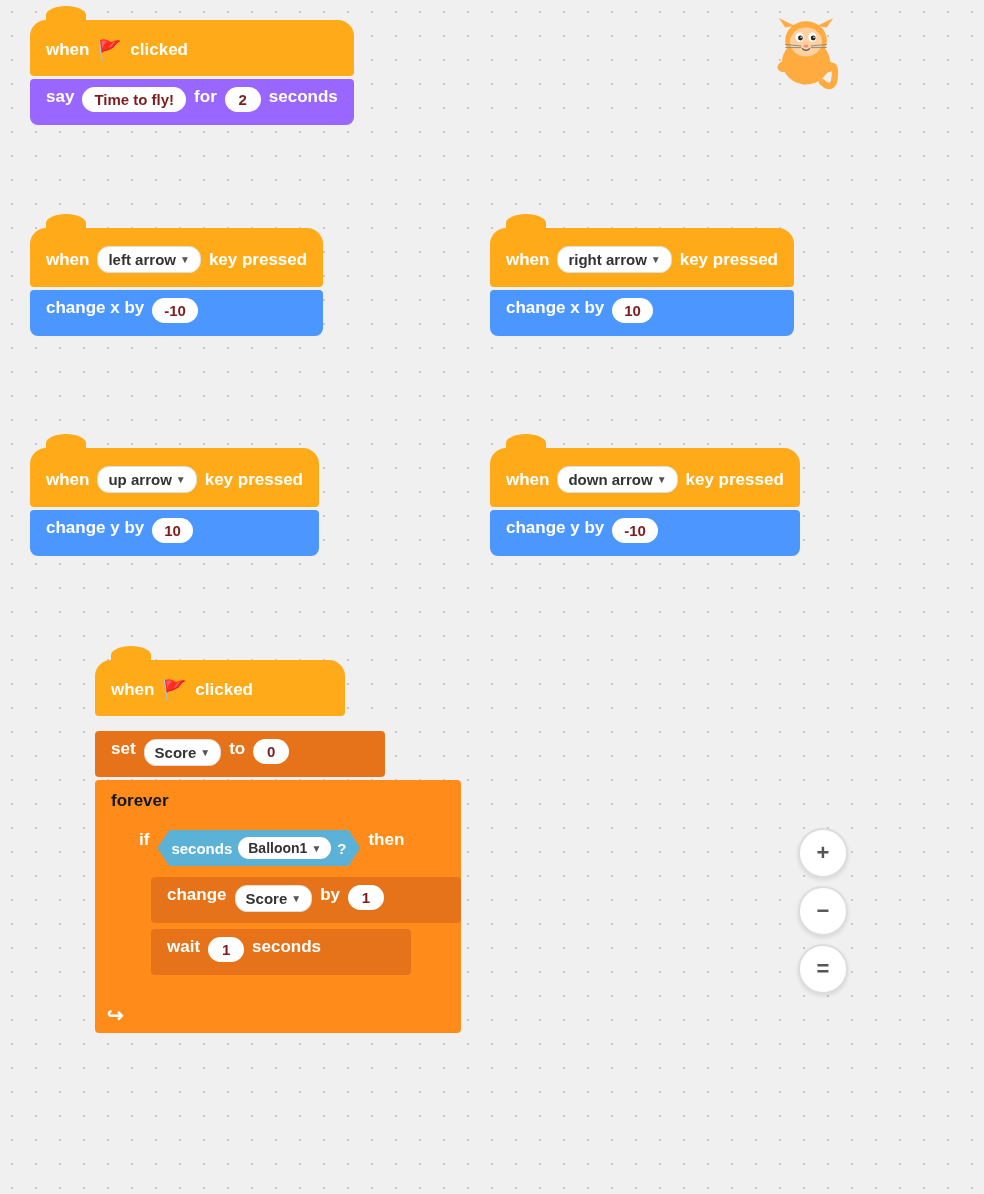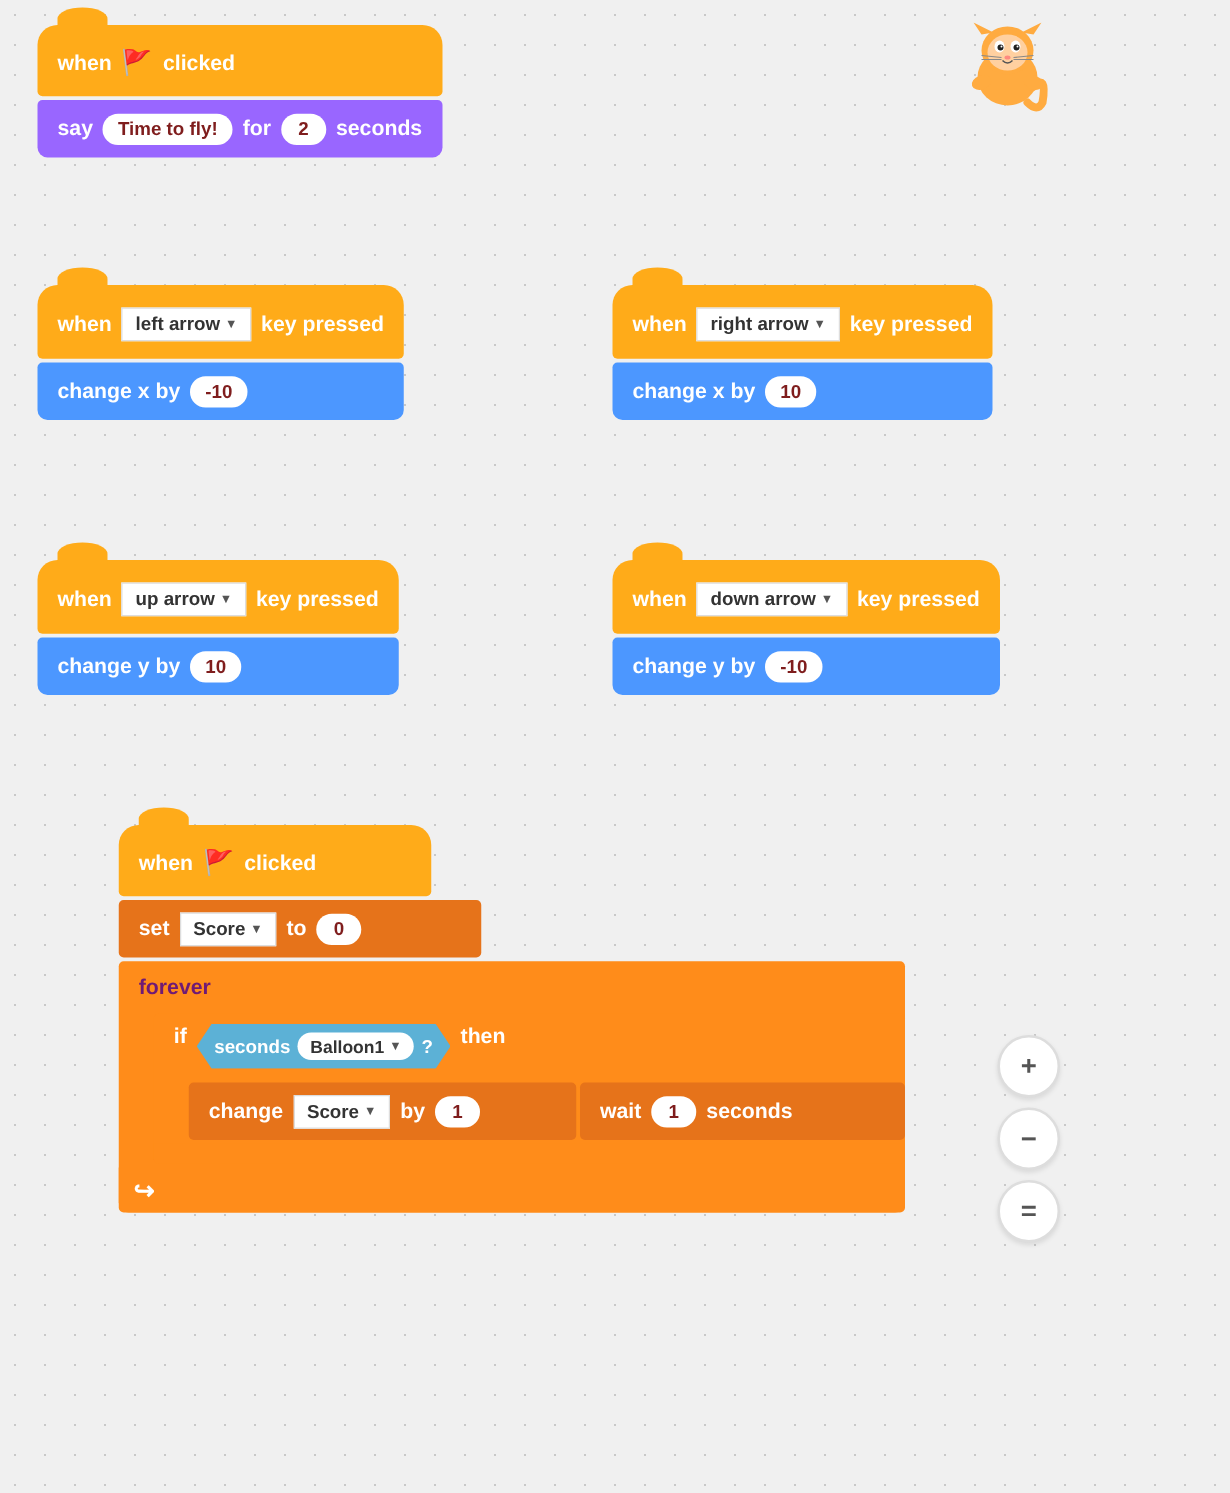--- a/index.html
+++ b/index.html
@@ -51,21 +51,21 @@
       height: 18px;
       border-radius: 50% 50% 0 0;
       background: inherit;
     }
 
     .hat-yellow { background-color: #FFAB19; }
 
     
     .action-block {
       display: flex;
-      align-items: center;
+      align-items: flex-start;
       gap: 8px;
       padding: 8px 16px;
       border-radius: 4px;
       color: white;
       font-size: 17px;
       min-height: 46px;
       margin-top: 3px;
       position: relative;
     }
 
@@ -83,21 +83,21 @@
       font-weight: bold;
       display: inline-flex;
       align-items: center;
       min-width: 36px;
       justify-content: center;
     }
 
     .pill-dropdown {
       background: white;
       color: #333;
-      border-radius: 0;
+      border-radius: 12px;
       padding: 4px 10px;
       font-size: 15px;
       font-weight: bold;
       display: inline-flex;
       align-items: center;
       gap: 4px;
       border: 1px solid #ddd;
     }
 
     .dropdown-arrow {
@@ -155,21 +155,21 @@
     .forever-block {
       display: flex;
       flex-direction: column;
       background-color: #FF8C1A;
       border-radius: 4px;
       margin-top: 3px;
     }
 
     .forever-header {
       padding: 8px 16px;
-      color: #701a75;
+      color: #0f172a;
       font-size: 17px;
       min-height: 42px;
       display: flex;
       align-items: center;
     }
 
     .forever-body {
       margin-left: 28px;
       display: flex;
       flex-direction: column;
@@ -198,21 +198,21 @@
       font-size: 17px;
       min-height: 42px;
       display: flex;
       align-items: flex-start;
       gap: 8px;
     }
 
     .if-body {
       margin-left: 28px;
       display: flex;
-      flex-direction: row;
+      flex-direction: column;
       gap: 3px;
       padding-bottom: 3px;
     }
 
     .if-footer {
       height: 20px;
       background: #FF8C1A;
       border-radius: 0 0 4px 4px;
     }
 
@@ -347,21 +347,21 @@
   </div>
 
   <div class="block-group" style="left: 95px; top: 660px;">
 
     <div class="hat-block hat-yellow" style="border-radius: 16px 16px 4px 4px; padding-top: 18px; width: 250px;">
       <span>when</span>
       <span style="font-size:20px;">🚩</span>
       <span>clicked</span>
     </div>
 
-    <div class="action-block block-dark-orange" style="border-radius: 4px; margin-top: 3px; width: 290px;">
+    <div class="action-block block-dark-orange" style="border-radius: 4px; margin-top: 15px; width: 290px;">
       <span>set</span>
       <span class="pill-dropdown">
         <span>Score</span>
         <span class="dropdown-arrow">▼</span>
       </span>
       <span>to</span>
       <span class="pill-input">0</span>
     </div>
 
     <div class="forever-block" style="margin-top: 3px; border-radius: 4px;">

